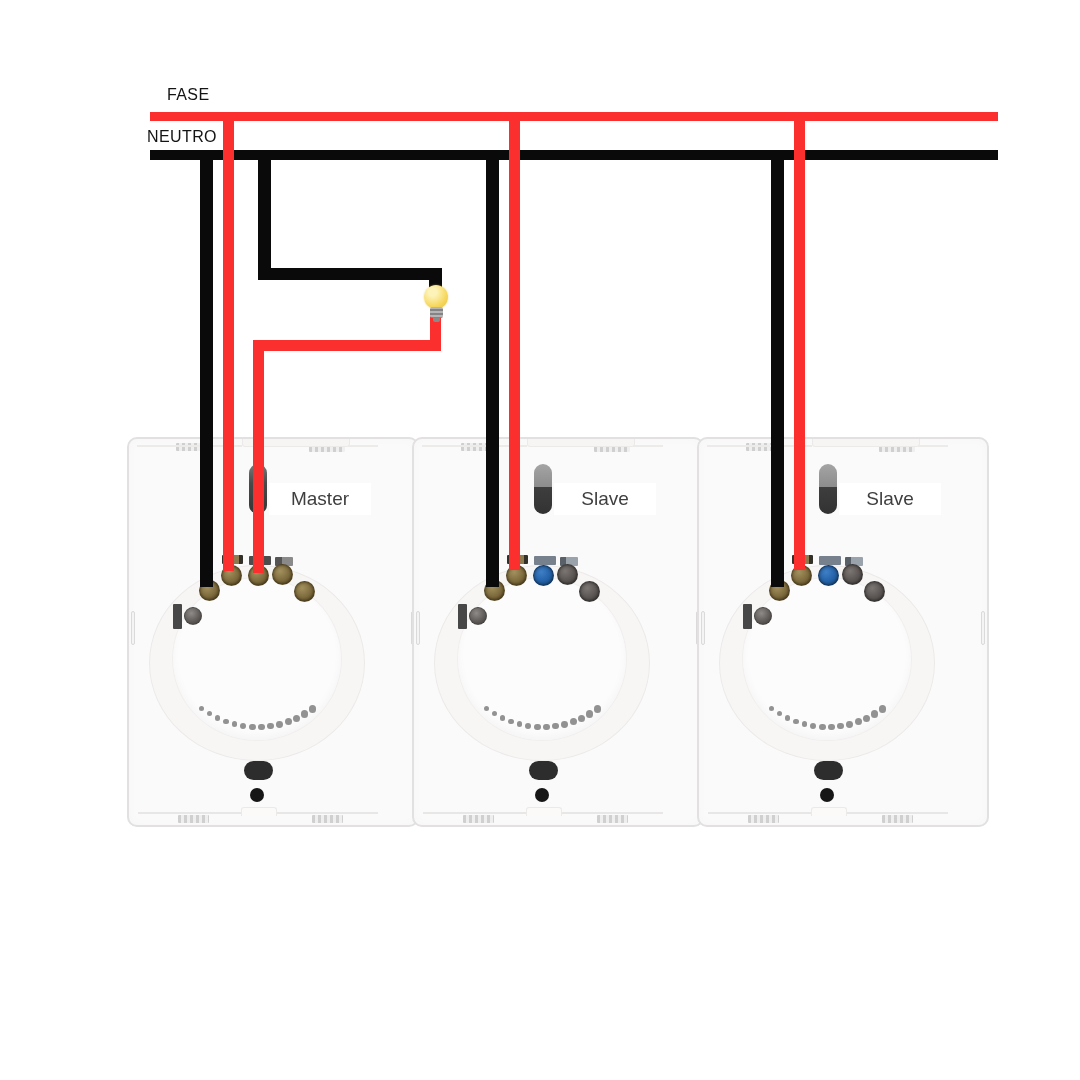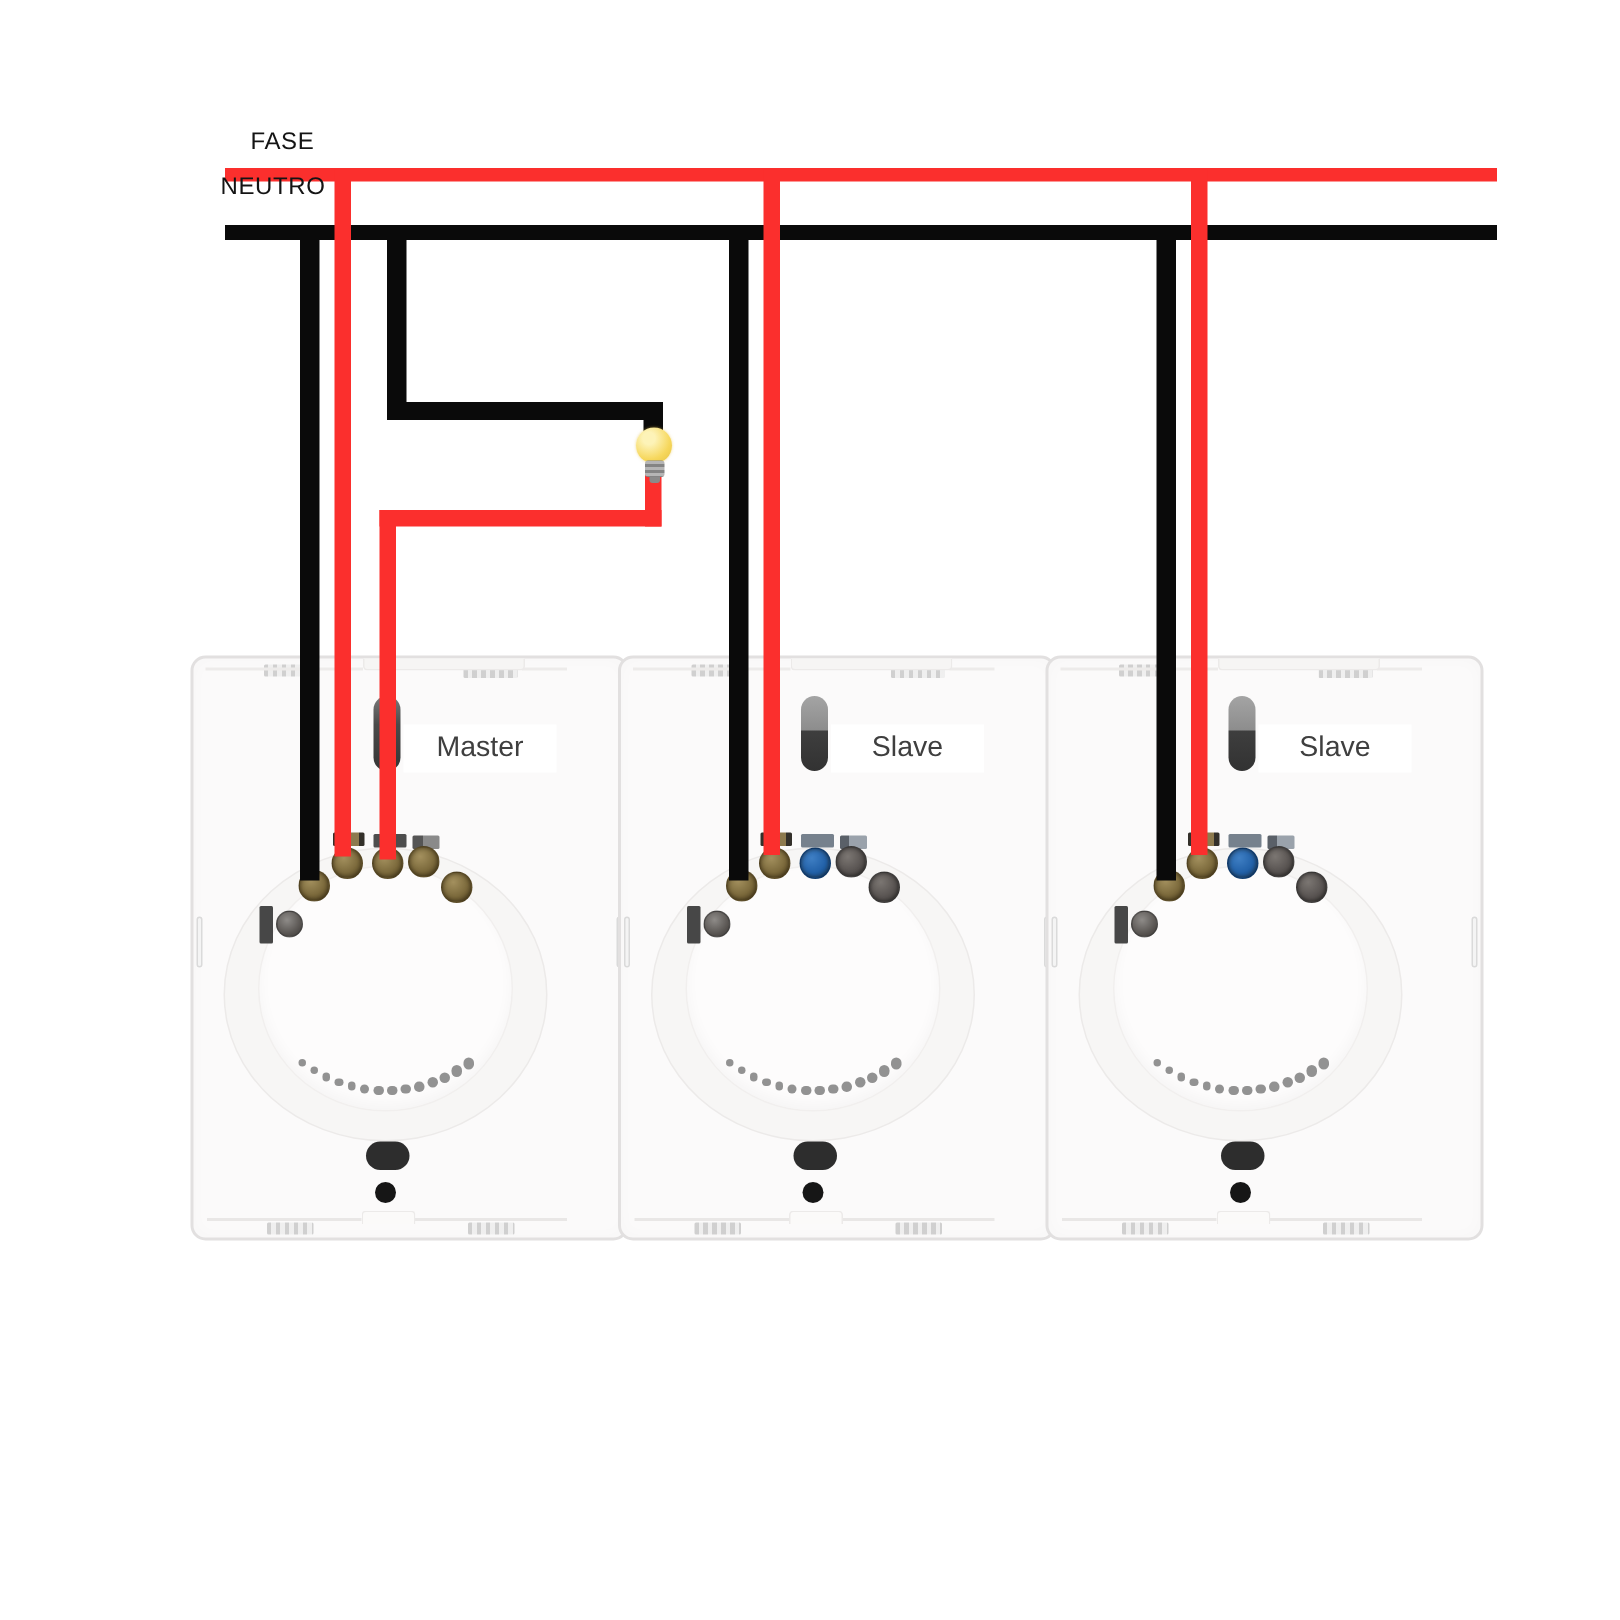--- a/index.html
+++ b/index.html
@@ -6,21 +6,21 @@
   #canvas{
     position:relative;width:1080px;height:1080px;background:#ffffff;overflow:hidden;
     font-family:"Liberation Sans", sans-serif;
   }
   
   .bus{position:absolute;}
   #fase-line{left:150px;top:112px;width:848px;height:9px;background:var(--wire-red);}
   #neutro-line{left:150px;top:150px;width:848px;height:10px;background:var(--wire-black);}
   .bus-label{position:absolute;font-weight:400;font-size:16px;color:#141414;letter-spacing:.4px;}
   #fase-label{left:167px;top:86px;}
-  #neutro-label{left:147px;top:116px;}
+  #neutro-label{left:147px;top:128px;}
   
   .wire{position:absolute;}
   .w-black{background:var(--wire-black);}
   .w-red{background:var(--wire-red);}
   #w-n-master {left:200px;top:154px;width:13px;height:433px;}
   #w-n-bulb-v1{left:258px;top:154px;width:13px;height:126px;}
   #w-n-bulb-h {left:258px;top:268px;width:184px;height:12px;}
   #w-n-bulb-v2{left:429px;top:268px;width:13px;height:24px;}
   #w-n-slave1 {left:486px;top:154px;width:13px;height:433px;}
   #w-n-slave2 {left:771px;top:154px;width:13px;height:433px;}

